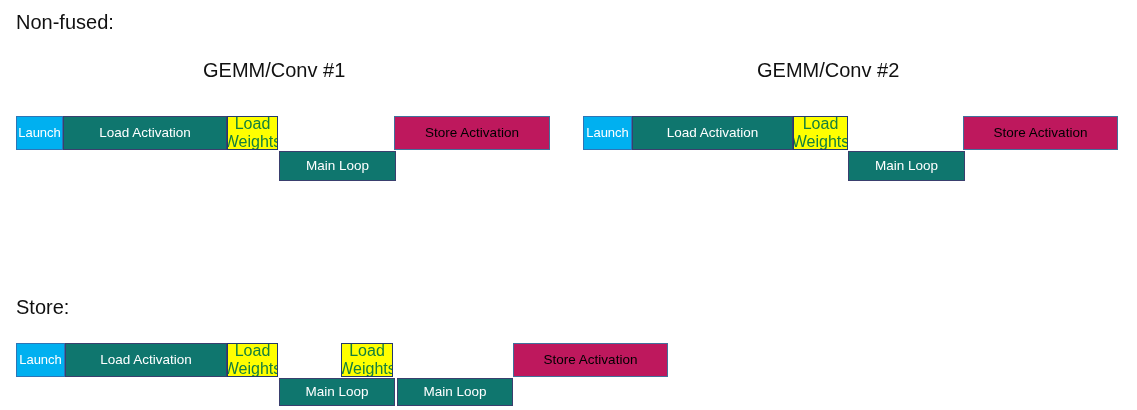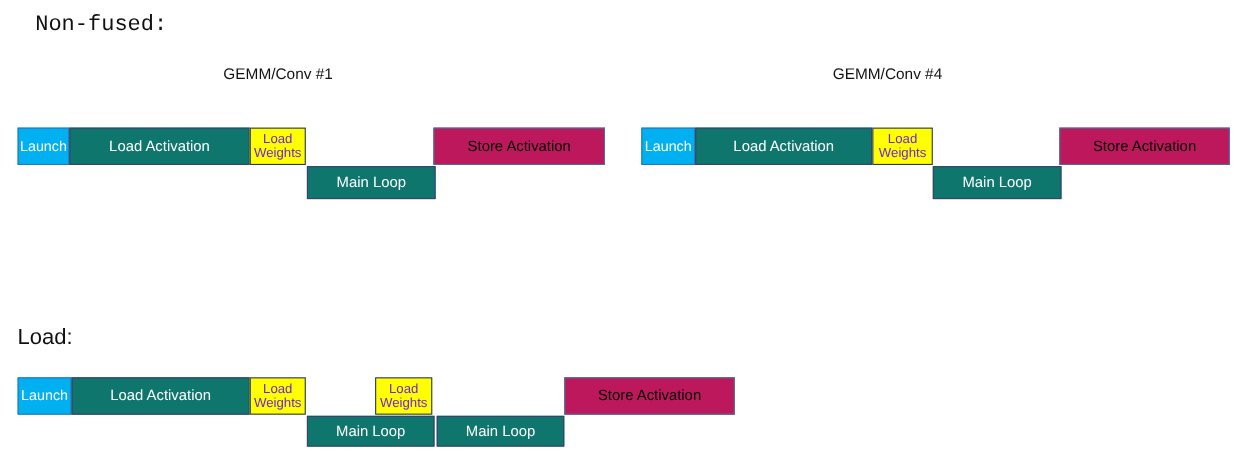--- a/index.html
+++ b/index.html
@@ -16,21 +16,21 @@
     overflow: hidden;
   }
   .heading {
     position: absolute;
     font-size: 20px;
     color: #111111;
     white-space: nowrap;
   }
   .group-title {
     position: absolute;
-    font-size: 14px;
+    font-size: 20px;
     color: #111111;
     white-space: nowrap;
     text-align: center;
   }
   .blk {
     position: absolute;
     box-sizing: border-box;
     display: flex;
     align-items: center;
     justify-content: center;
@@ -47,52 +47,52 @@
     font-size: 13px;
   }
   .c-purple {
     background: #0f766e;
     border-color: #3a3f6e;
     color: #ffffff;
   }
   .c-weights {
     background: #ffff00;
     border-color: #24396b;
-    color: #6d28d9;
-    font-size: 12px;
+    color: #15803d;
+    font-size: 16px;
   }
   .c-store {
     background: #be185d;
     border-color: #41719c;
     color: #000000;
   }
 </style>
 </head>
 <body>
 
 <div class="canvas">
 
-  <div class="heading" style="left:32px; top:11px;font-family:Liberation Mono, monospace;">Non-fused:</div>
+  <div class="heading" style="left:16px; top:11px;">Non-fused:</div>
 
   <div class="group-title" style="left:203px; top:59px;">GEMM/Conv #1</div>
-  <div class="group-title" style="left:757px; top:59px;">GEMM/Conv #4</div>
+  <div class="group-title" style="left:757px; top:59px;">GEMM/Conv #2</div>
 
   <div class="blk c-launch" style="left:16px;  top:116px; width:47px;  height:34px;">Launch</div>
   <div class="blk c-purple" style="left:63px;  top:116px; width:164px; height:34px;">Load Activation</div>
   <div class="blk c-weights" style="left:227px; top:116px; width:51px;  height:34px;">Load Weights</div>
   <div class="blk c-purple" style="left:279px; top:151px; width:117px; height:30px;">Main Loop</div>
   <div class="blk c-store" style="left:394px; top:116px; width:156px; height:34px;">Store Activation</div>
 
   <div class="blk c-launch" style="left:583px; top:116px; width:49px;  height:34px;">Launch</div>
   <div class="blk c-purple" style="left:632px; top:116px; width:161px; height:34px;">Load Activation</div>
   <div class="blk c-weights" style="left:793px; top:116px; width:55px;  height:34px;">Load Weights</div>
   <div class="blk c-purple" style="left:848px; top:151px; width:117px; height:30px;">Main Loop</div>
   <div class="blk c-store" style="left:963px; top:116px; width:155px; height:34px;">Store Activation</div>
 
-  <div class="heading" style="left:16px; top:296px;">Load:</div>
+  <div class="heading" style="left:16px; top:296px;">Store:</div>
 
   <div class="blk c-launch" style="left:16px;  top:343px; width:49px;  height:34px;">Launch</div>
   <div class="blk c-purple" style="left:65px;  top:343px; width:162px; height:34px;">Load Activation</div>
   <div class="blk c-weights" style="left:227px; top:343px; width:51px;  height:34px;">Load Weights</div>
   <div class="blk c-weights" style="left:341px; top:343px; width:52px;  height:34px;">Load Weights</div>
   <div class="blk c-purple" style="left:279px; top:378px; width:116px; height:28px;">Main Loop</div>
   <div class="blk c-purple" style="left:397px; top:378px; width:116px; height:28px;">Main Loop</div>
   <div class="blk c-store" style="left:513px; top:343px; width:155px; height:34px;">Store Activation</div>
 
 </div>

